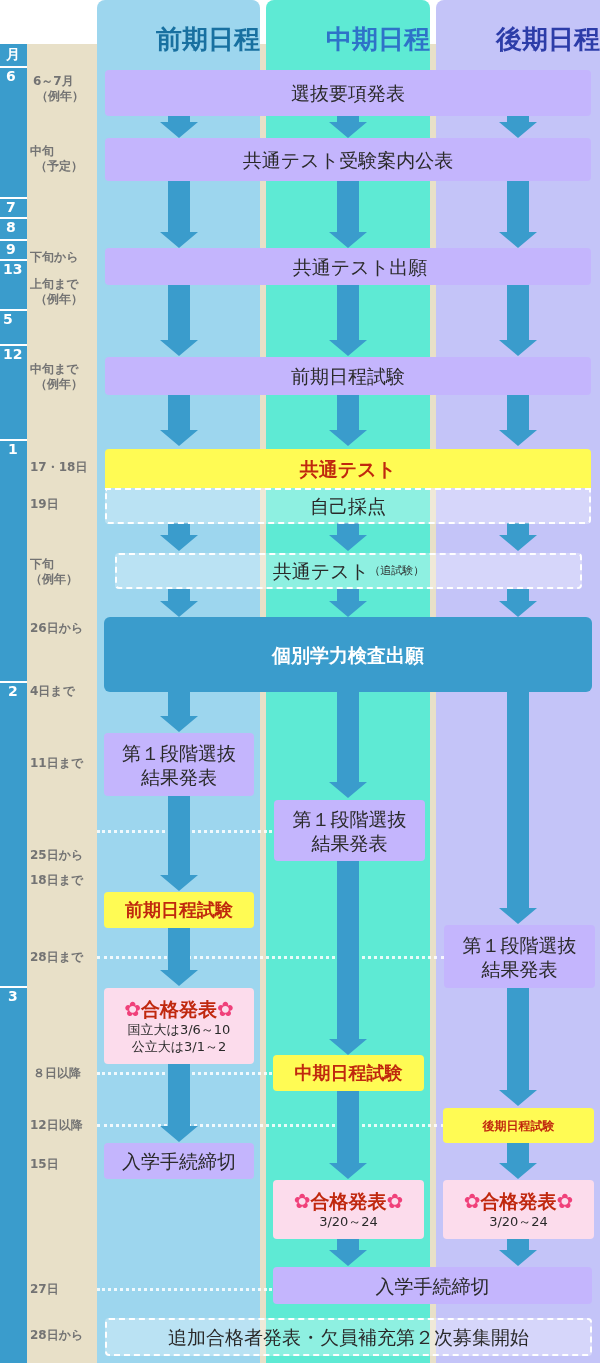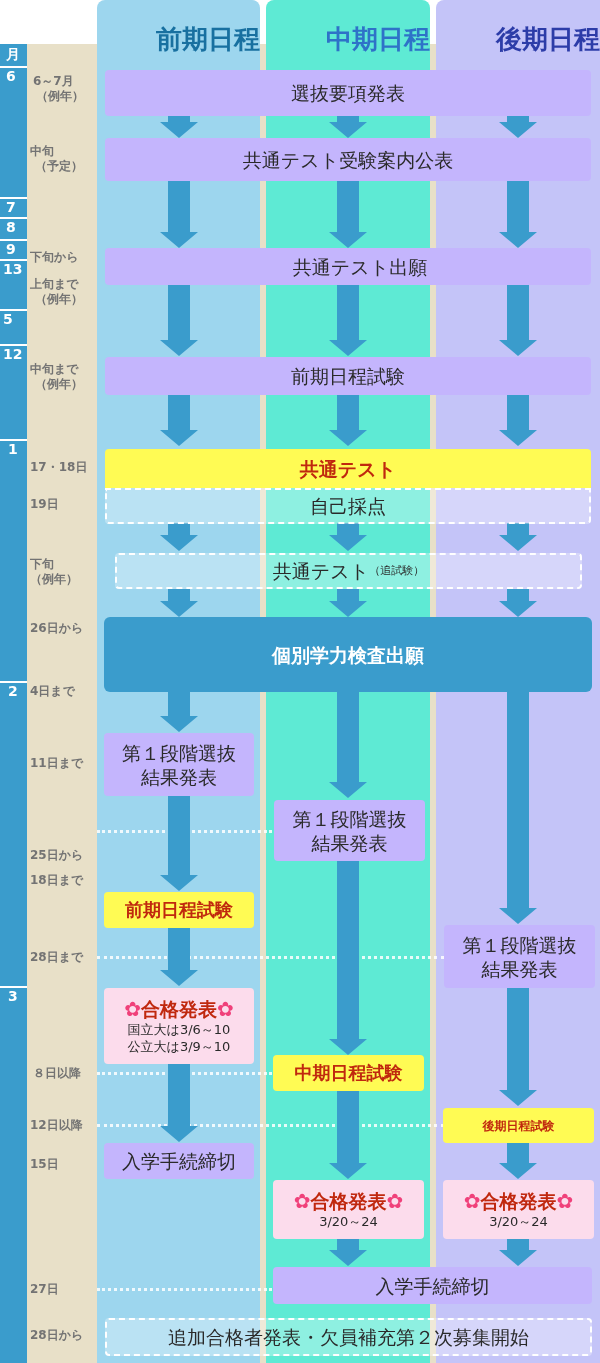--- a/index.html
+++ b/index.html
@@ -218,21 +218,21 @@
 <div class="box yellow" style="left:273px;top:1055px;width:151px;height:36px;font-size:18px;">
     <span>中期日程試験</span>
   </div>
 <div class="box yellow" style="left:443px;top:1108px;width:151px;height:35px;font-size:12px;">
     <span>後期日程試験</span>
   </div>
 
 <div class="box pink" style="left:104px;top:988px;width:150px;height:76px;">
   <div class="pass-title"><span class="flower">✿</span><span>合格発表</span><span class="flower">✿</span></div>
   <div class="pass-sub">国立大は3/6～10</div>
-  <div class="pass-sub">公立大は3/9～10</div>
+  <div class="pass-sub">公立大は3/1～2</div>
 </div>
 <div class="box pink" style="left:273px;top:1180px;width:151px;height:59px;">
   <div class="pass-title"><span class="flower">✿</span><span>合格発表</span><span class="flower">✿</span></div>
   <div class="pass-sub">3/20～24</div>
 </div>
 <div class="box pink" style="left:443px;top:1180px;width:151px;height:59px;">
   <div class="pass-title"><span class="flower">✿</span><span>合格発表</span><span class="flower">✿</span></div>
   <div class="pass-sub">3/20～24</div>
 </div>
 

